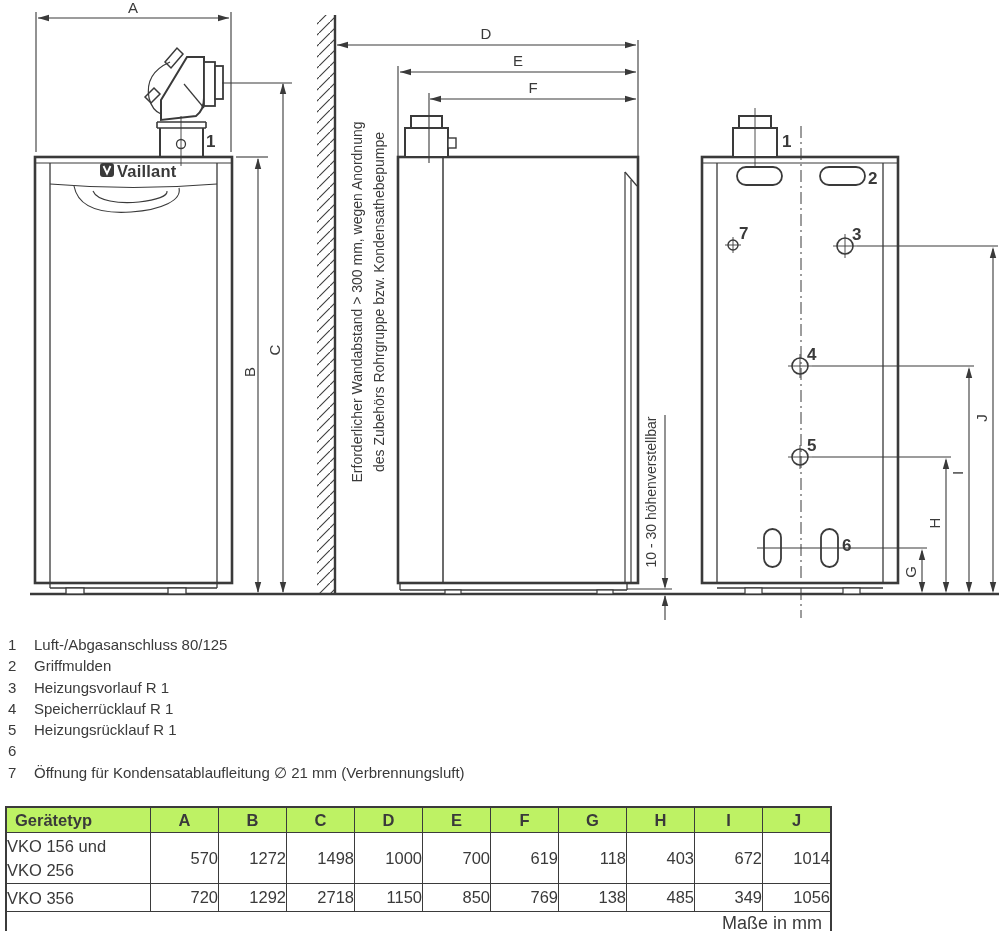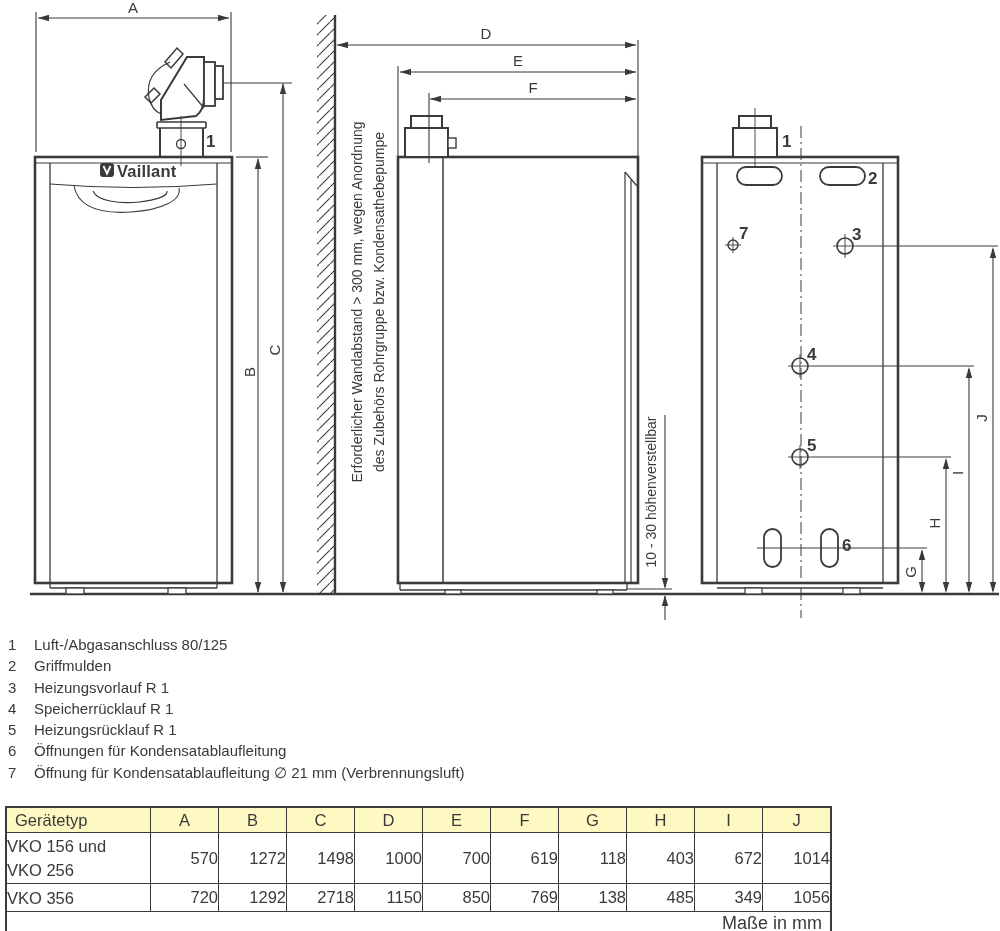--- a/index.html
+++ b/index.html
@@ -11,21 +11,21 @@
   .callout{font-size:17px;font-weight:bold;}
   .notetxt{font-size:14px;}
   .brandtxt{font-size:16.5px;font-weight:bold;letter-spacing:.2px;}
   #legend{position:absolute;left:8px;top:634px;font-size:15px;line-height:21.3px;}
   .leg-row{display:flex;}
   .leg-num{width:26px;flex:0 0 26px;}
   #tablewrap{position:absolute;left:5px;top:806px;}
   table{border-collapse:collapse;table-layout:fixed;width:806px;font-size:16.5px;color:#3a3a3a;}
   td,th{border:1.5px solid #3b3b3b;padding:0;vertical-align:middle;}
   table{border:2px solid #3b3b3b;}
-  th{background:#fef9c3;font-weight:normal;height:24px;}
+  th{background:#bef264;font-weight:bold;height:24px;}
   th.typecol{text-align:left;padding-left:8px;width:135px;}
   th.valcol{text-align:center;width:67px;}
   td.typecell{text-align:left;line-height:24px;}
   td.valcell{text-align:right;}
   tr.r1 td{height:50px;}
   tr.r2 td{height:27px;}
   td.footcell{border-top:1.5px solid #3b3b3b;text-align:right;padding:1px 8px 1px 0;
               font-size:18px;height:17px;}
 </style>
 </head>
@@ -261,21 +261,20 @@
   <div class="leg-row">
     <span class="leg-num">4</span>
     <span>Speicherrücklauf R 1</span>
   </div>
   <div class="leg-row">
     <span class="leg-num">5</span>
     <span>Heizungsrücklauf R 1</span>
   </div>
   <div class="leg-row">
     <span class="leg-num">6</span>
-    <span>Öffnungen für Kondensatablaufleitung</span>
   </div>
   <div class="leg-row">
     <span class="leg-num">7</span>
     <span>Öffnung für Kondensatablaufleitung ∅ 21 mm (Verbrennungsluft)</span>
   </div>
 </div>
 
 <div id="tablewrap">
   <table>
     <tbody>

